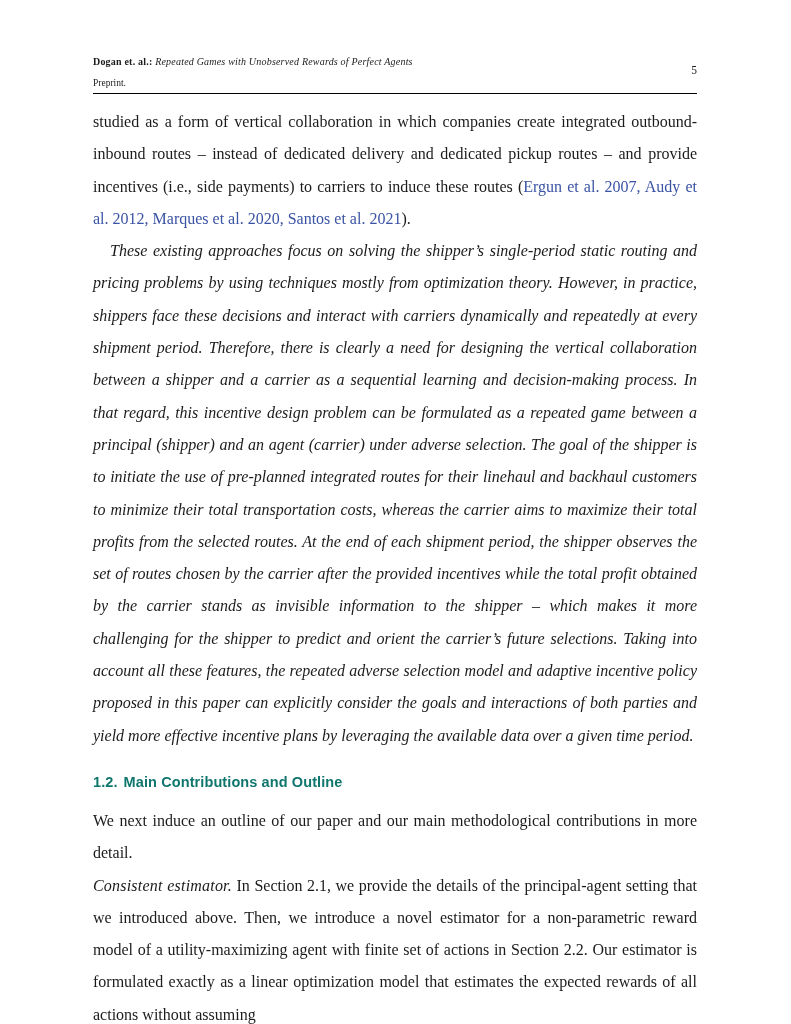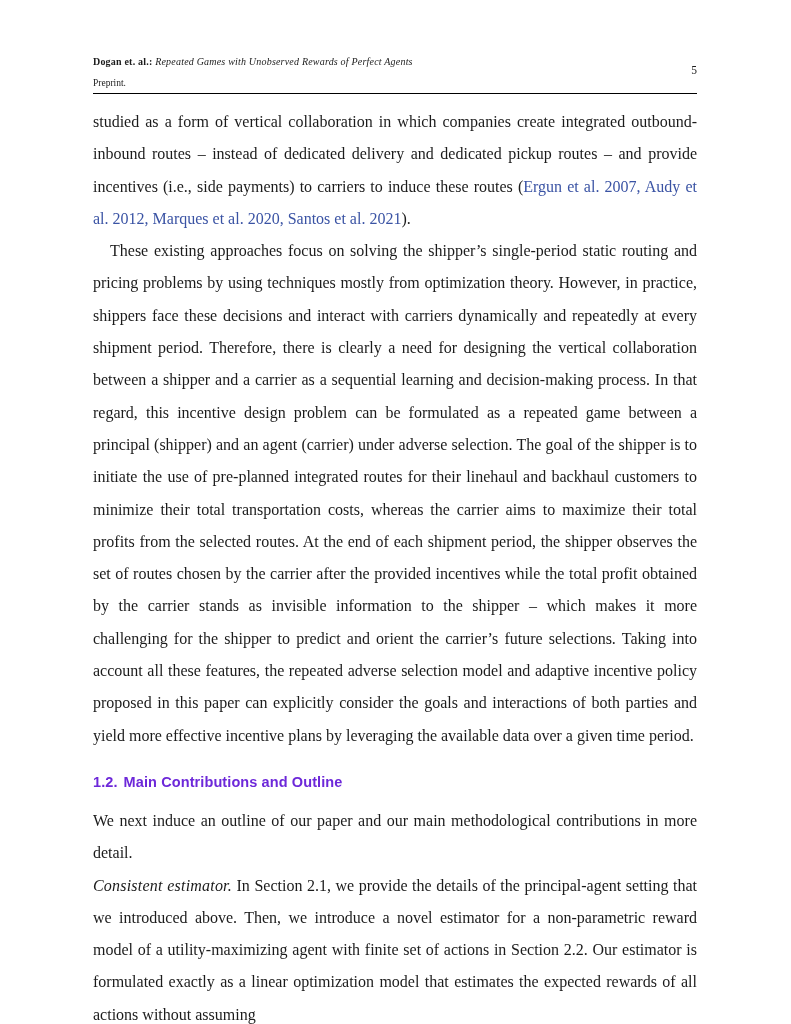--- a/index.html
+++ b/index.html
@@ -44,32 +44,32 @@
     border-top: 1.1px solid #000000;
     margin: 4px 0 0 0;
   }
   .body-text { margin-top: 12px; }
   .para {
     font-size: 16px;
     line-height: 32.3px;
     text-align: justify;
     margin: 0;
   }
-  .para.indent { text-indent: 17px; }
+  .para.indent { text-indent: 17px; font-style: italic; }
   .cite { color: #3a53a4; }
   .lead {
     font-weight: normal;
     font-style: italic;
     letter-spacing: 0.2px;
   }
   .section-heading {
     font-family: "Liberation Sans", sans-serif;
     font-size: 14.5px;
     font-weight: 700;
-    color: #6d28d9;
+    color: #0f766e;
     margin: 22px 0 15px 0;
     letter-spacing: 0.1px;
   }
   .section-heading .sec-num { margin-right: 6px; }
 </style>
 </head>
 <body>
 
 <div class="page">
 

